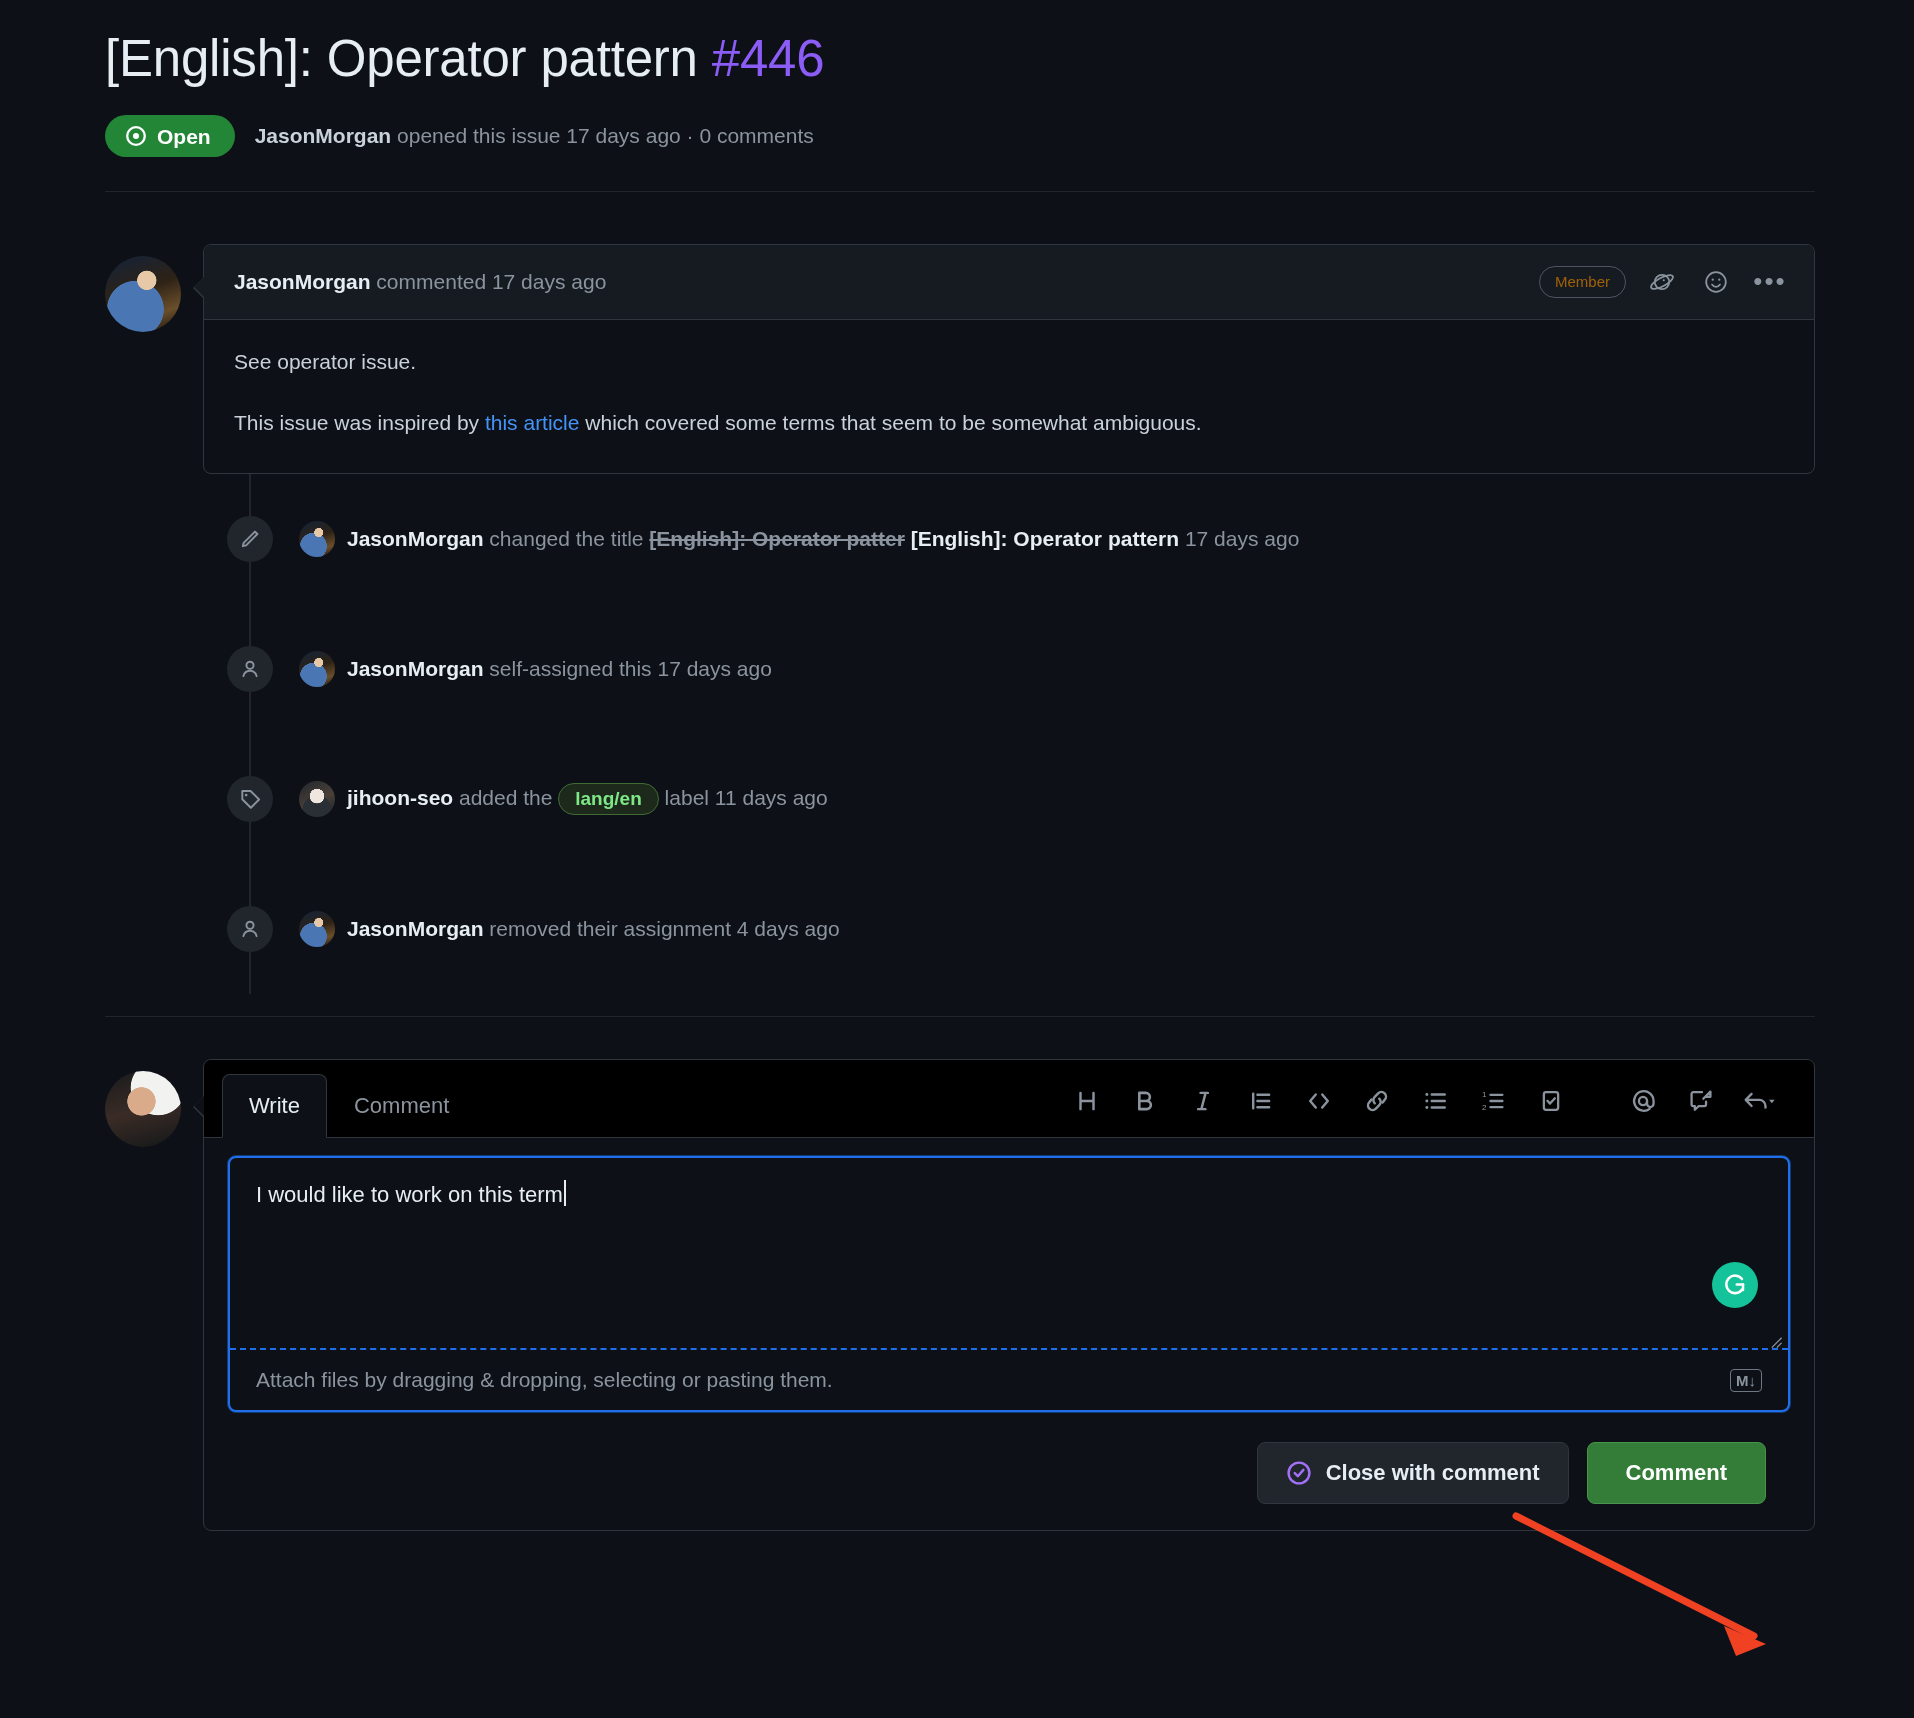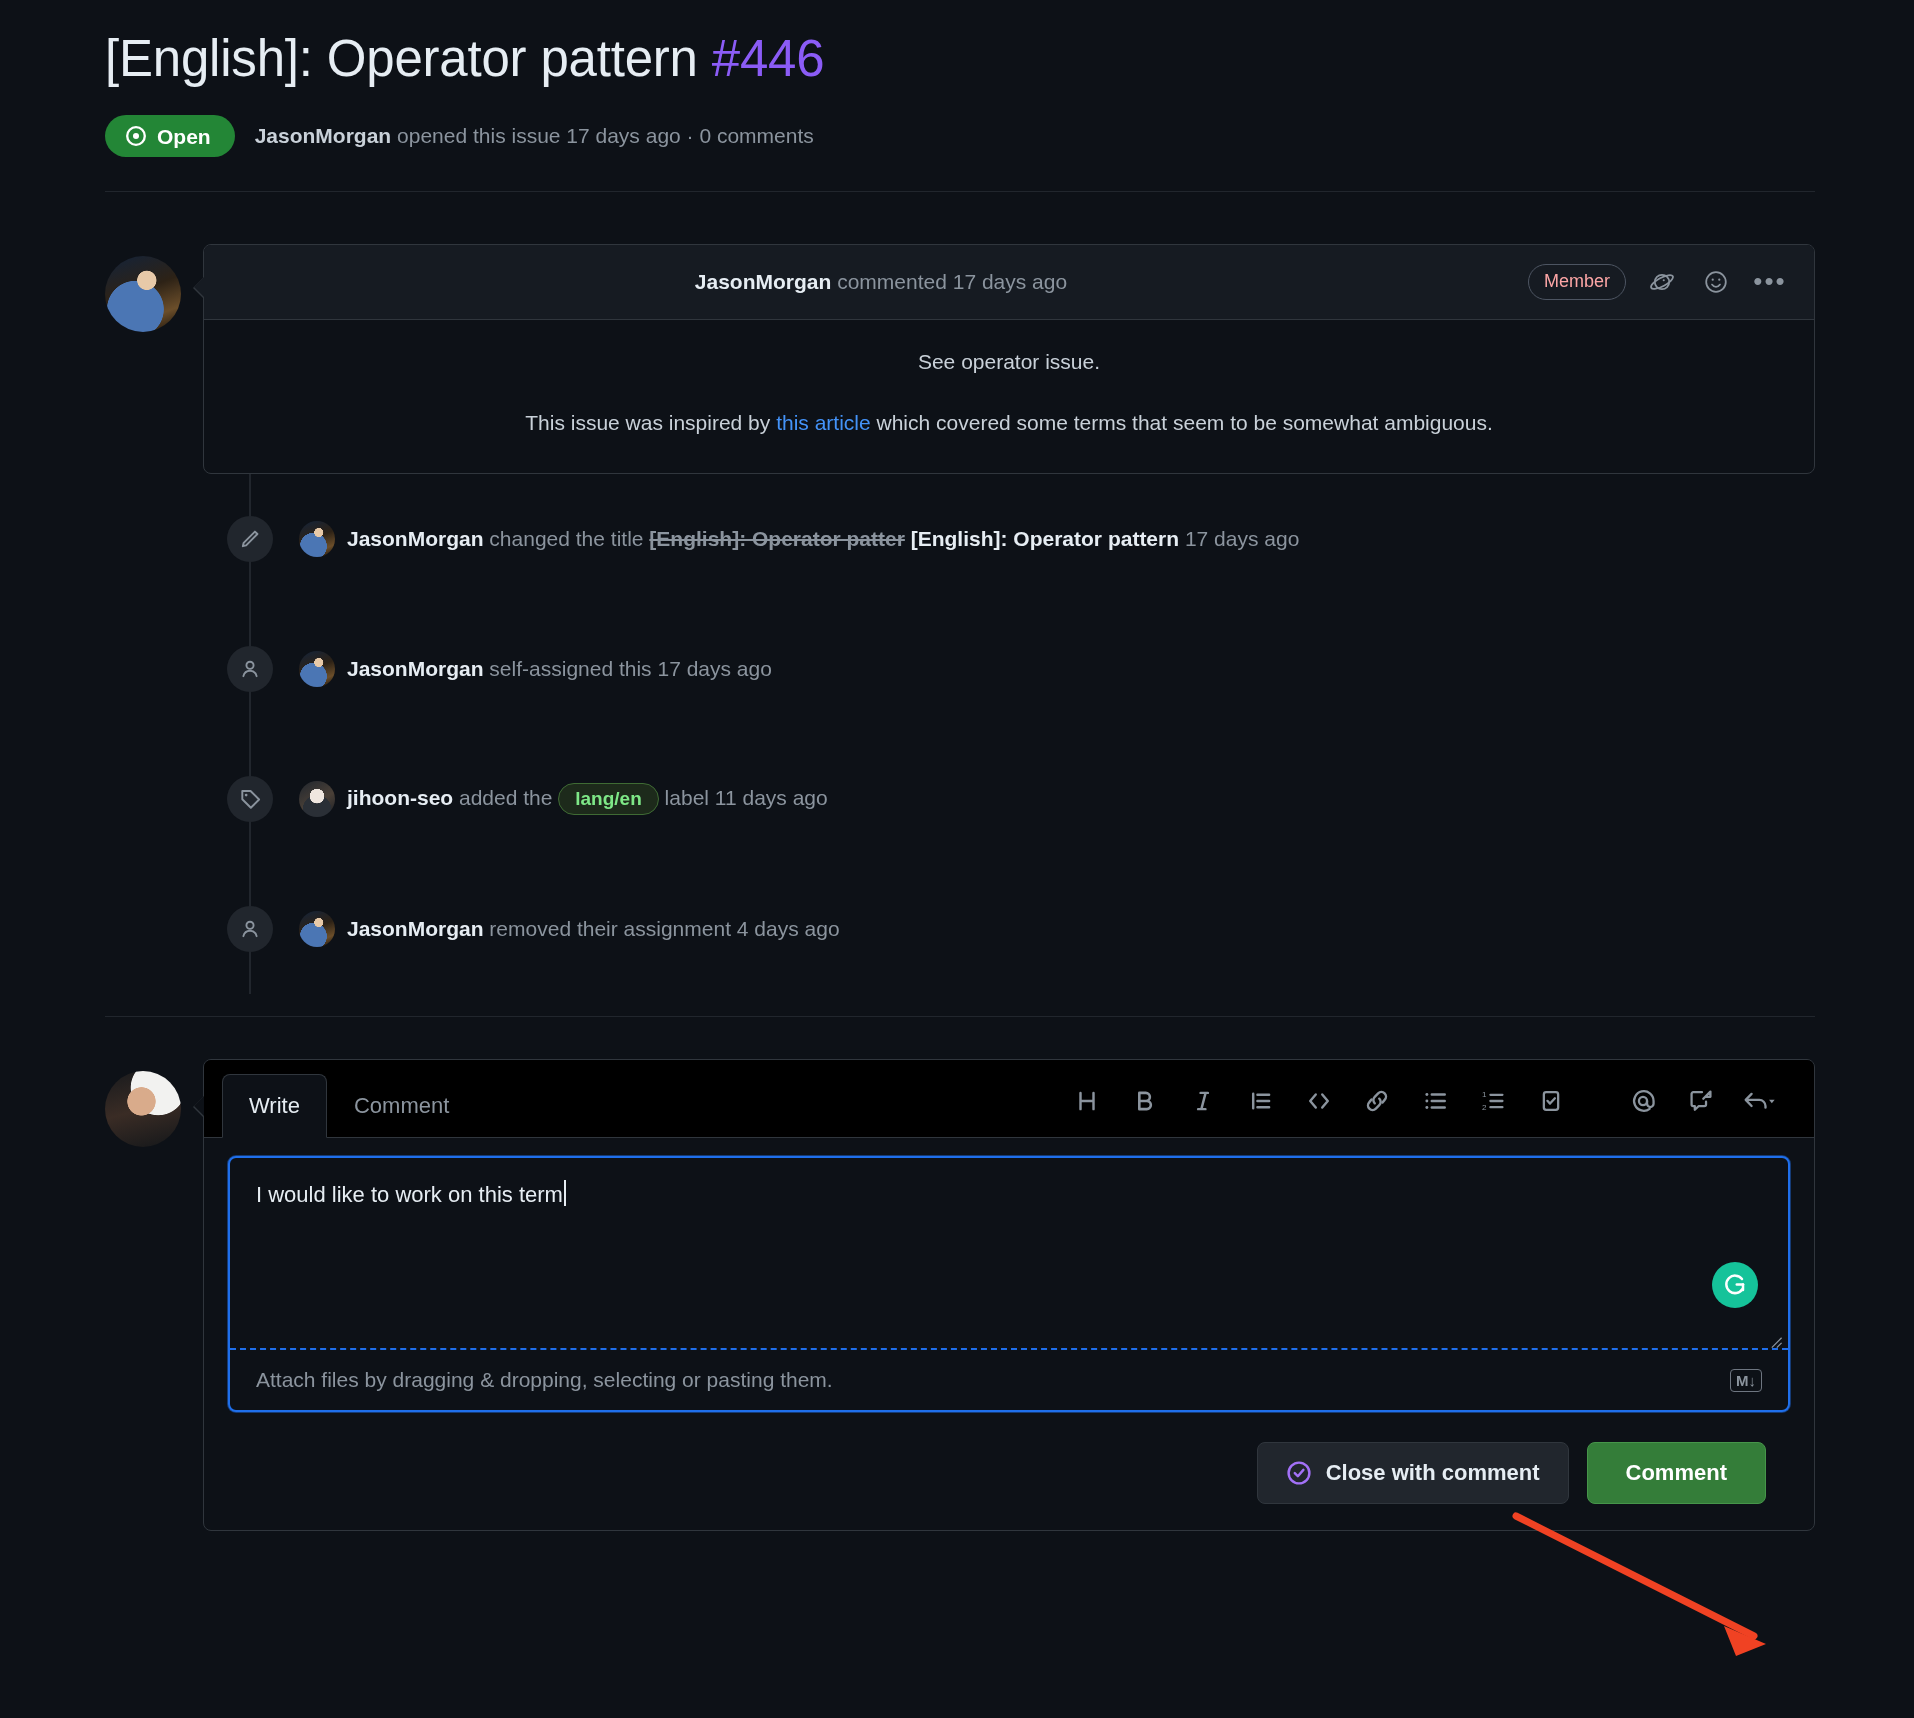--- a/index.html
+++ b/index.html
@@ -70,21 +70,20 @@
     position: relative;
     padding: 0 0 0 105px;
     margin-top: 52px;
   }
 
   
   .comment-row {
     position: relative;
     display: flex;
     align-items: flex-start;
-    text-align: center;
   }
   .avatar {
     border-radius: 50%;
     flex: none;
     overflow: hidden;
     background: #30363d;
     position: relative;
   }
   .avatar.lg { width: 76px; height: 76px; margin-top: 12px; }
 
@@ -151,24 +150,24 @@
   }
   .comment-author-line b { color: #e6edf3; font-weight: 600; }
 
   .head-actions {
     display: flex;
     align-items: center;
     gap: 18px;
   }
   .role-badge {
     border: 1px solid #4d5562;
-    color: #fca5a5;
+    color: #a16207;
     border-radius: 999px;
     padding: 5px 15px;
-    font-size: 18px;
+    font-size: 15px;
     line-height: 1.3;
   }
   .icon-btn {
     color: #8b949e;
     display: inline-flex;
     align-items: center;
     justify-content: center;
     width: 36px; height: 36px;
   }
   .kebab { letter-spacing: 2px; font-size: 26px; line-height: 0.6; }

